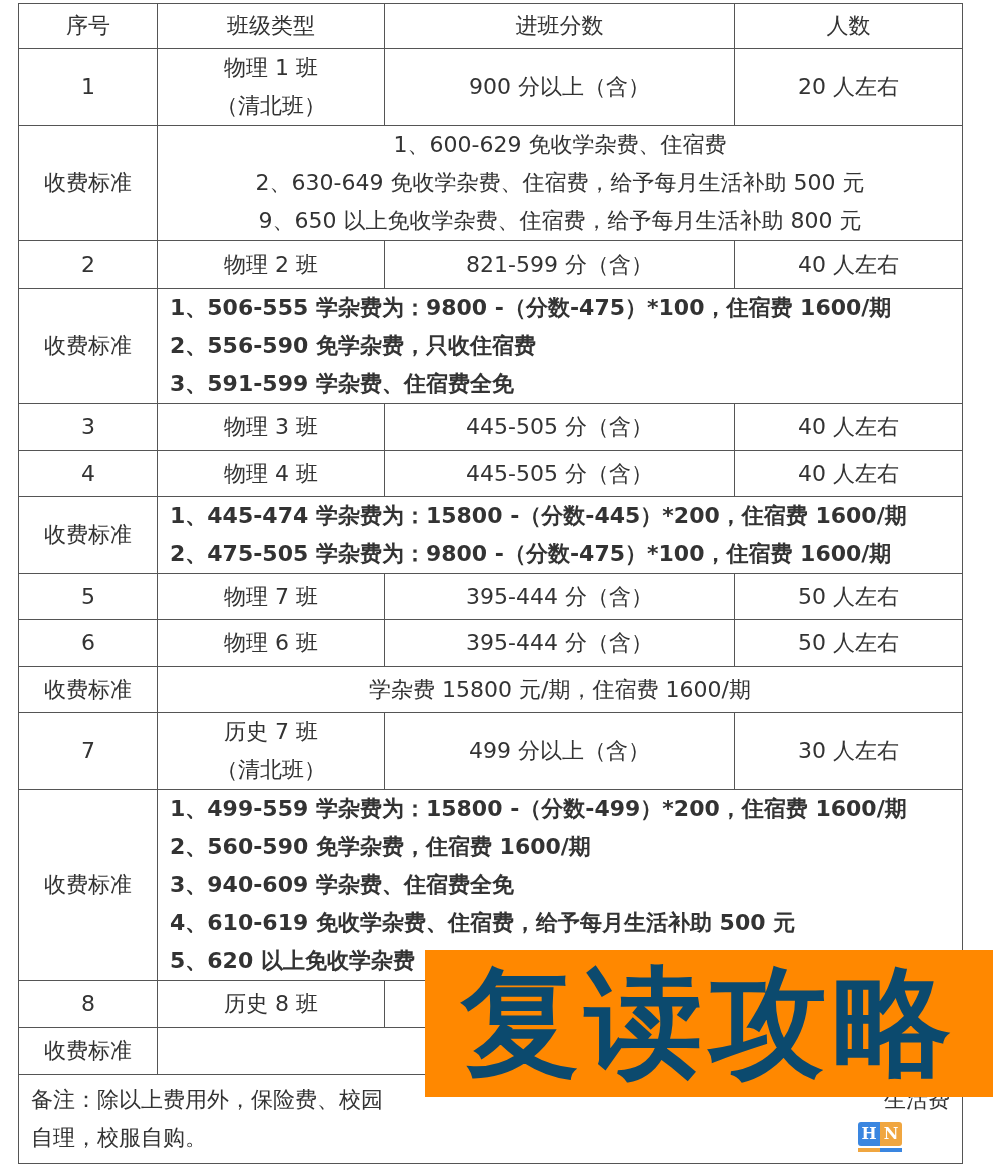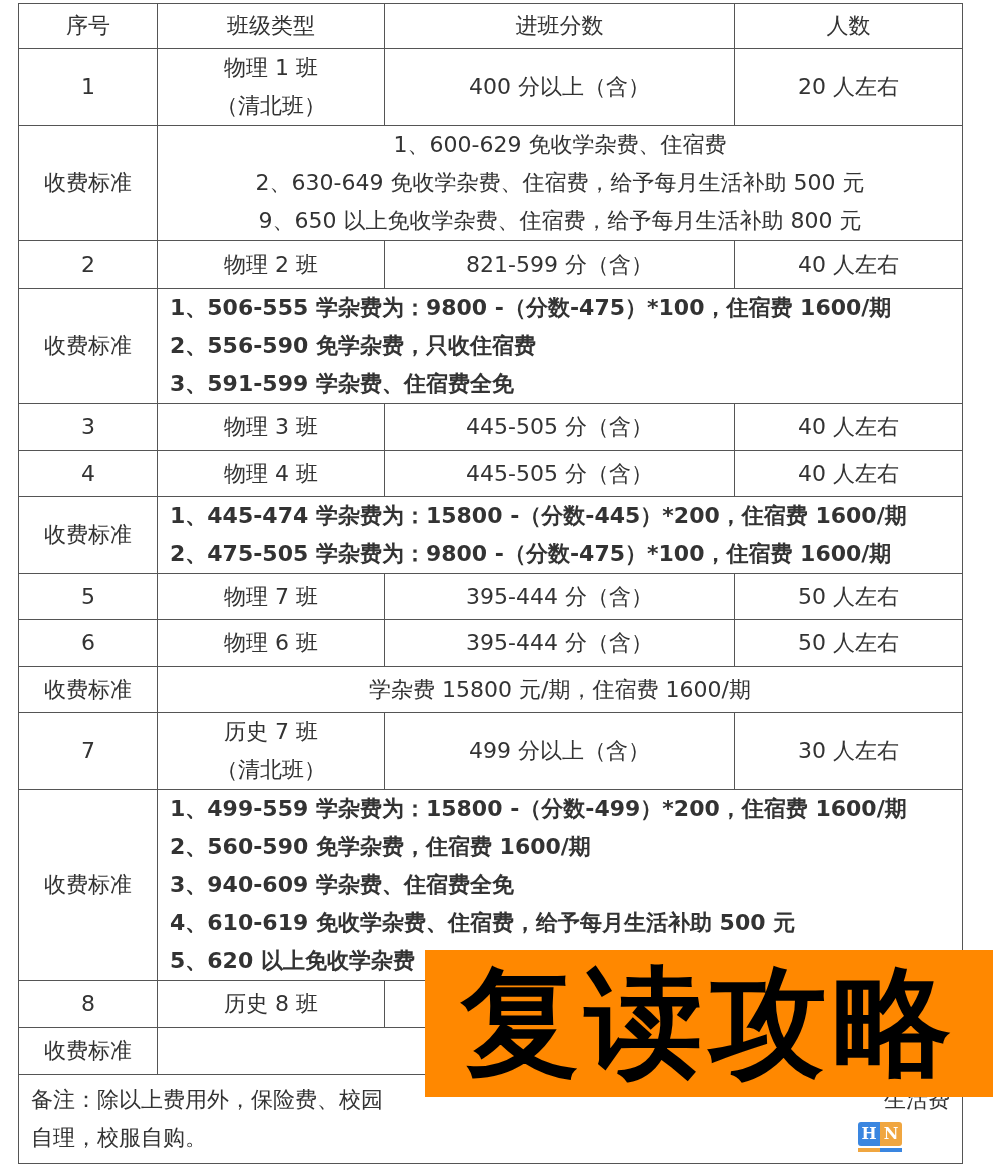--- a/index.html
+++ b/index.html
@@ -7,21 +7,21 @@
          font-family:"DejaVu Sans","Liberation Sans",sans-serif; color:#333; }
   table.fees { position:absolute; left:18px; top:3px; width:805px;
          border-collapse:collapse; table-layout:fixed; font-size:22px; }
   table.fees td { border:1.5px solid #555; text-align:center; vertical-align:middle;
          padding:0; line-height:38px; }
   table.fees td.left { text-align:left; padding-left:12px;font-weight:bold; }
   .c1 { width:139px; } .c2 { width:227px; } .c3 { width:350px; } .c4 { width:228px; }
   .line { display:block; }
   .notes { text-align:left !important; padding:6px 12px !important; line-height:38px; }
   .banner { position:absolute; left:425px; top:950px; width:568px; height:147px;
-         background:#ff8800; color:#000000; display:flex; align-items:center;
+         background:#ff8800; color:#0c4a6e; display:flex; align-items:center;
          justify-content:center; font-size:118px; font-weight:bold; letter-spacing:6px; }
   .logo { position:absolute; left:858px; top:1122px; width:44px; height:30px; display:flex; }
   .logo .h { width:22px; height:24px; background:#3a86e0; color:#fff; font-size:16px;
          font-weight:bold; font-family:"DejaVu Serif",serif; text-align:center; line-height:24px; border-radius:3px 0 0 3px; }
   .logo .n { width:22px; height:24px; background:#f0a640; color:#fff; font-size:16px;
          font-weight:bold; font-family:"DejaVu Serif",serif; text-align:center; line-height:24px; border-radius:0 3px 3px 0; }
   .logo .bar1 { position:absolute; left:0; top:26px; width:22px; height:4px; background:#f0a640; }
   .logo .bar2 { position:absolute; left:22px; top:26px; width:22px; height:4px; background:#3a86e0; }
 </style>
 </head>
@@ -40,21 +40,21 @@
     <td>班级类型</td>
     <td>进班分数</td>
     <td>人数</td>
   </tr>
   <tr style="height:77px">
     <td>1</td>
     <td>
       <span class="line">物理 1 班</span>
       <span class="line">（清北班）</span>
     </td>
-    <td>400 分以上（含）</td>
+    <td>900 分以上（含）</td>
     <td>20 人左右</td>
   </tr>
   <tr style="height:115px">
     <td>收费标准</td>
     <td colspan="3">
       <span class="line">1、600-629 免收学杂费、住宿费</span>
       <span class="line">2、630-649 免收学杂费、住宿费，给予每月生活补助 500 元</span>
       <span class="line">9、650 以上免收学杂费、住宿费，给予每月生活补助 800 元</span>
     </td>
   </tr>

